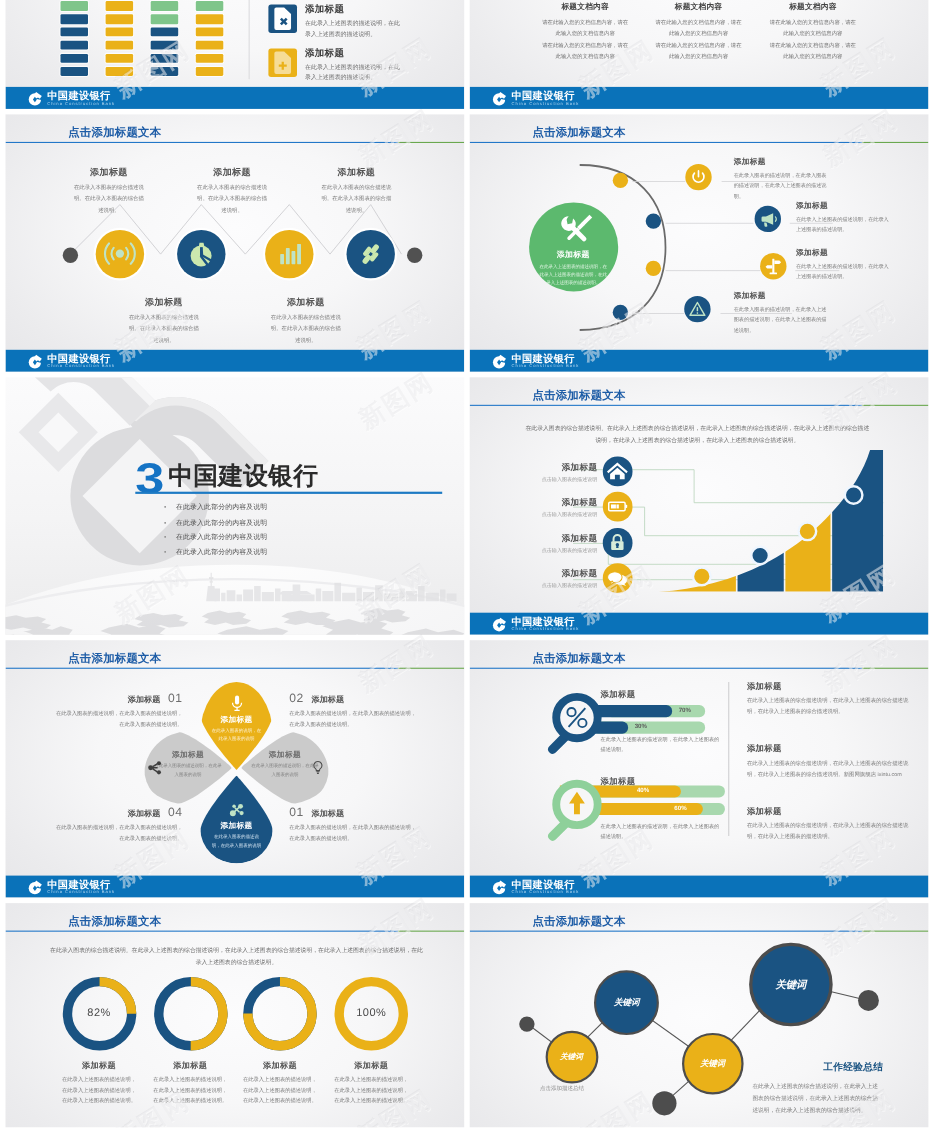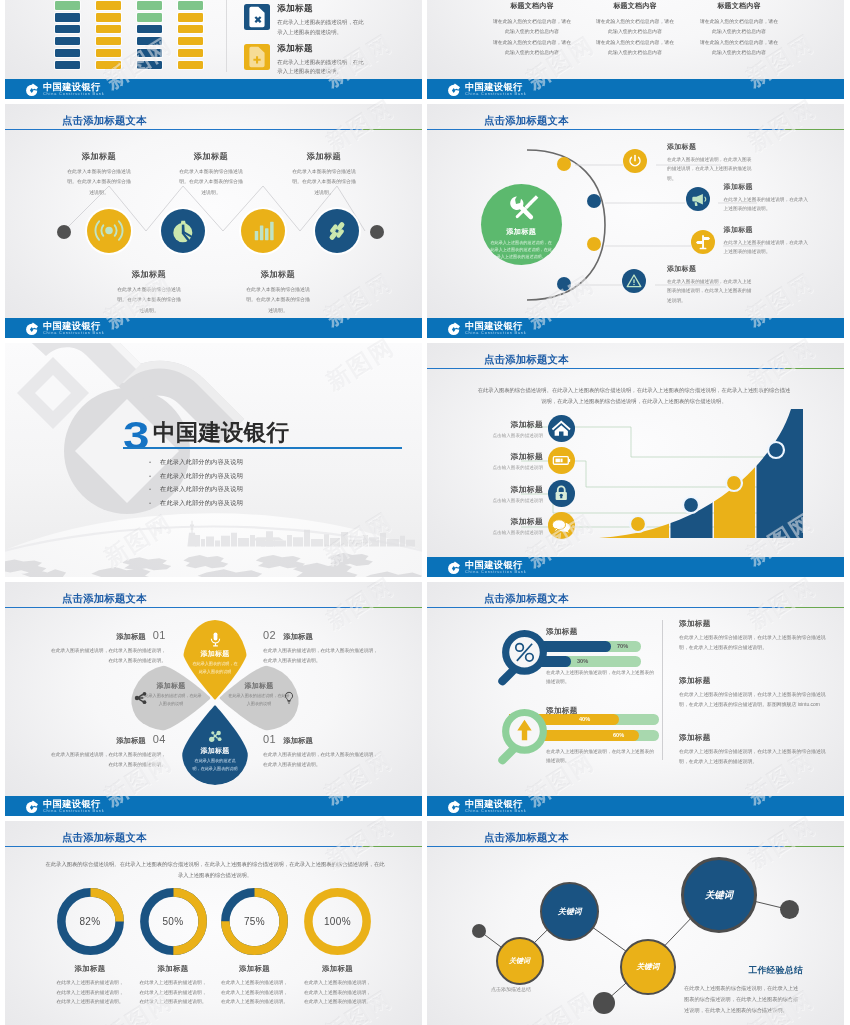--- a/index.html
+++ b/index.html
@@ -826,28 +826,26 @@
       <circle cx="20" cy="20" r="17.4" fill="none" stroke="#eab118" stroke-width="5.1" stroke-dasharray="27.33 82" transform="rotate(-90 20 20)"></circle>
         </svg>
   </div>
   <div class="s9-pct" style="left:51.5px">82%</div>
   <div class="s9-d" style="left:134.5px">
     <svg viewBox="0 0 40 40">
           <circle cx="20" cy="20" r="17.4" fill="none" stroke="#1a5382" stroke-width="5.1"></circle>
       <circle cx="20" cy="20" r="17.4" fill="none" stroke="#eab118" stroke-width="5.1" stroke-dasharray="54.67 54.67" transform="rotate(-90 20 20)"></circle>
         </svg>
   </div>
-  <div class="s9-pct" style="left:134.5px">50%</div>
   <div class="s9-d" style="left:216px">
     <svg viewBox="0 0 40 40">
           <circle cx="20" cy="20" r="17.4" fill="none" stroke="#1a5382" stroke-width="5.1"></circle>
       <circle cx="20" cy="20" r="17.4" fill="none" stroke="#eab118" stroke-width="5.1" stroke-dasharray="82 27.33" transform="rotate(-90 20 20)"></circle>
         </svg>
   </div>
-  <div class="s9-pct" style="left:216px">75%</div>
   <div class="s9-d" style="left:299px">
     <svg viewBox="0 0 40 40">
           <circle cx="20" cy="20" r="17.4" fill="none" stroke="#eab118" stroke-width="5.1"></circle>
         </svg>
   </div>
   <div class="s9-pct" style="left:299px">100%</div>
 
   <div class="s9-cap" style="left:50.5px">
     <div class="t">添加标题</div>
     <div class="b">在此录入上述图表的描述说明，在此录入上述图表的描述说明，在此录入上述图表的描述说明。</div>

